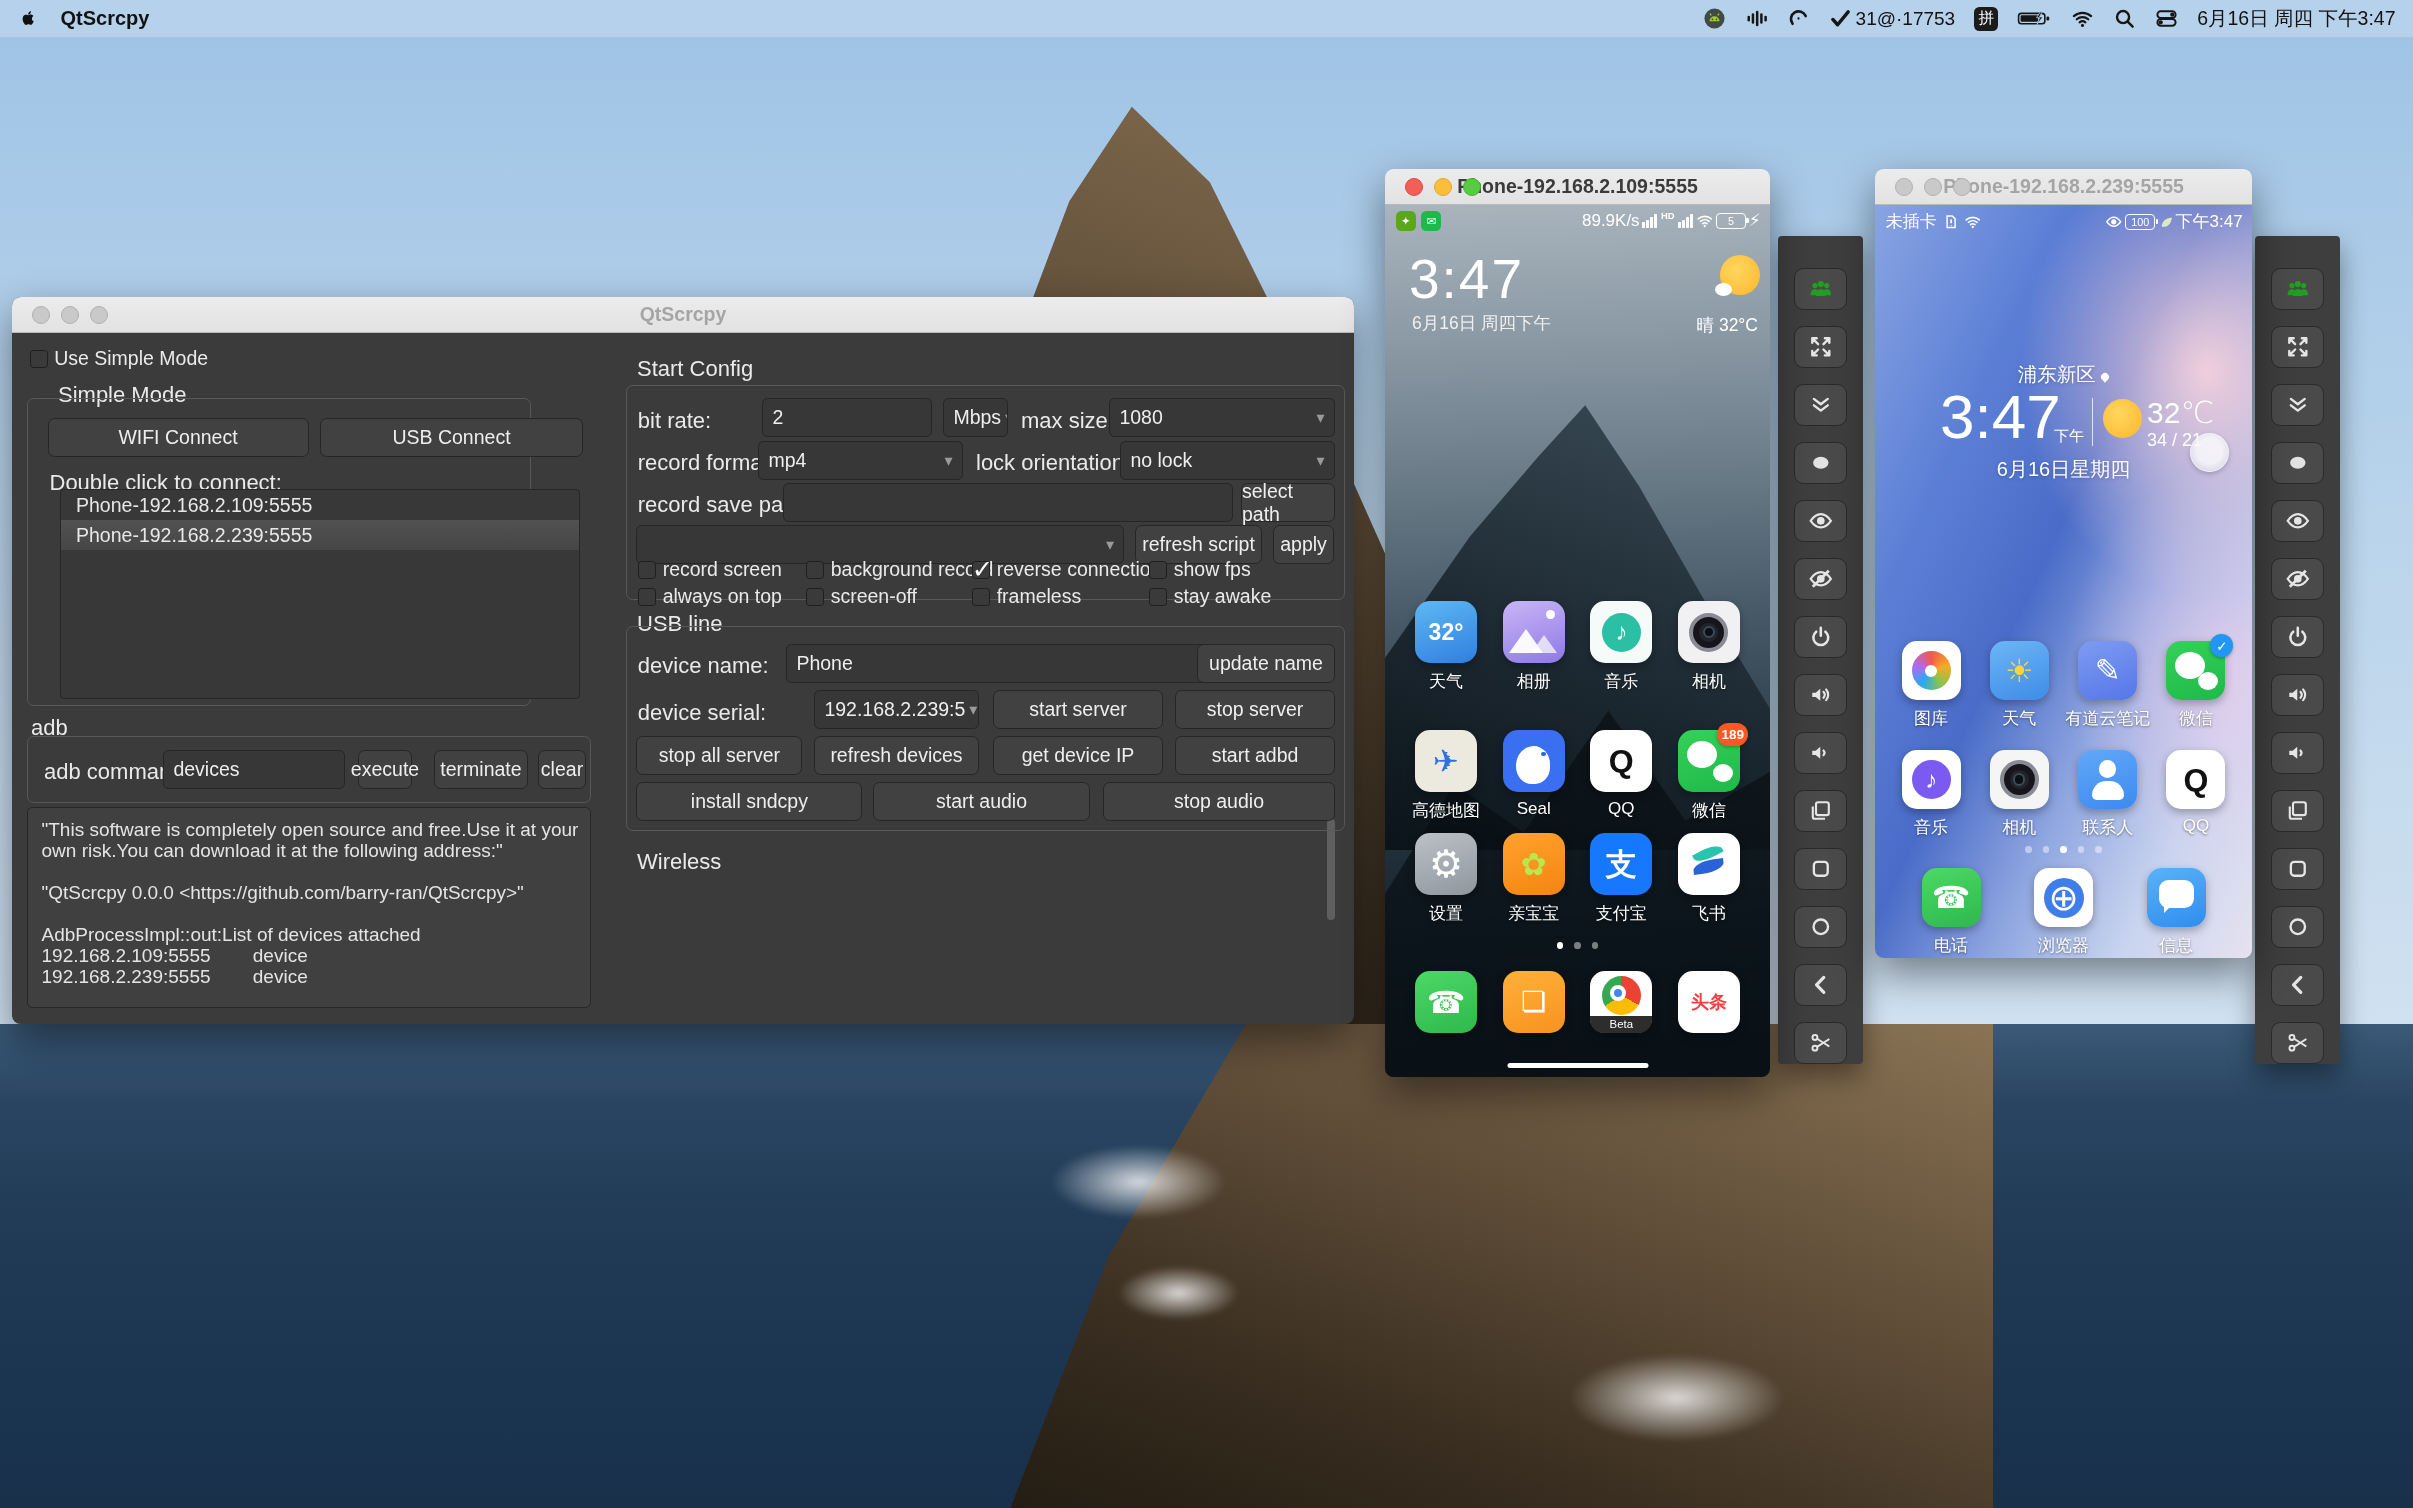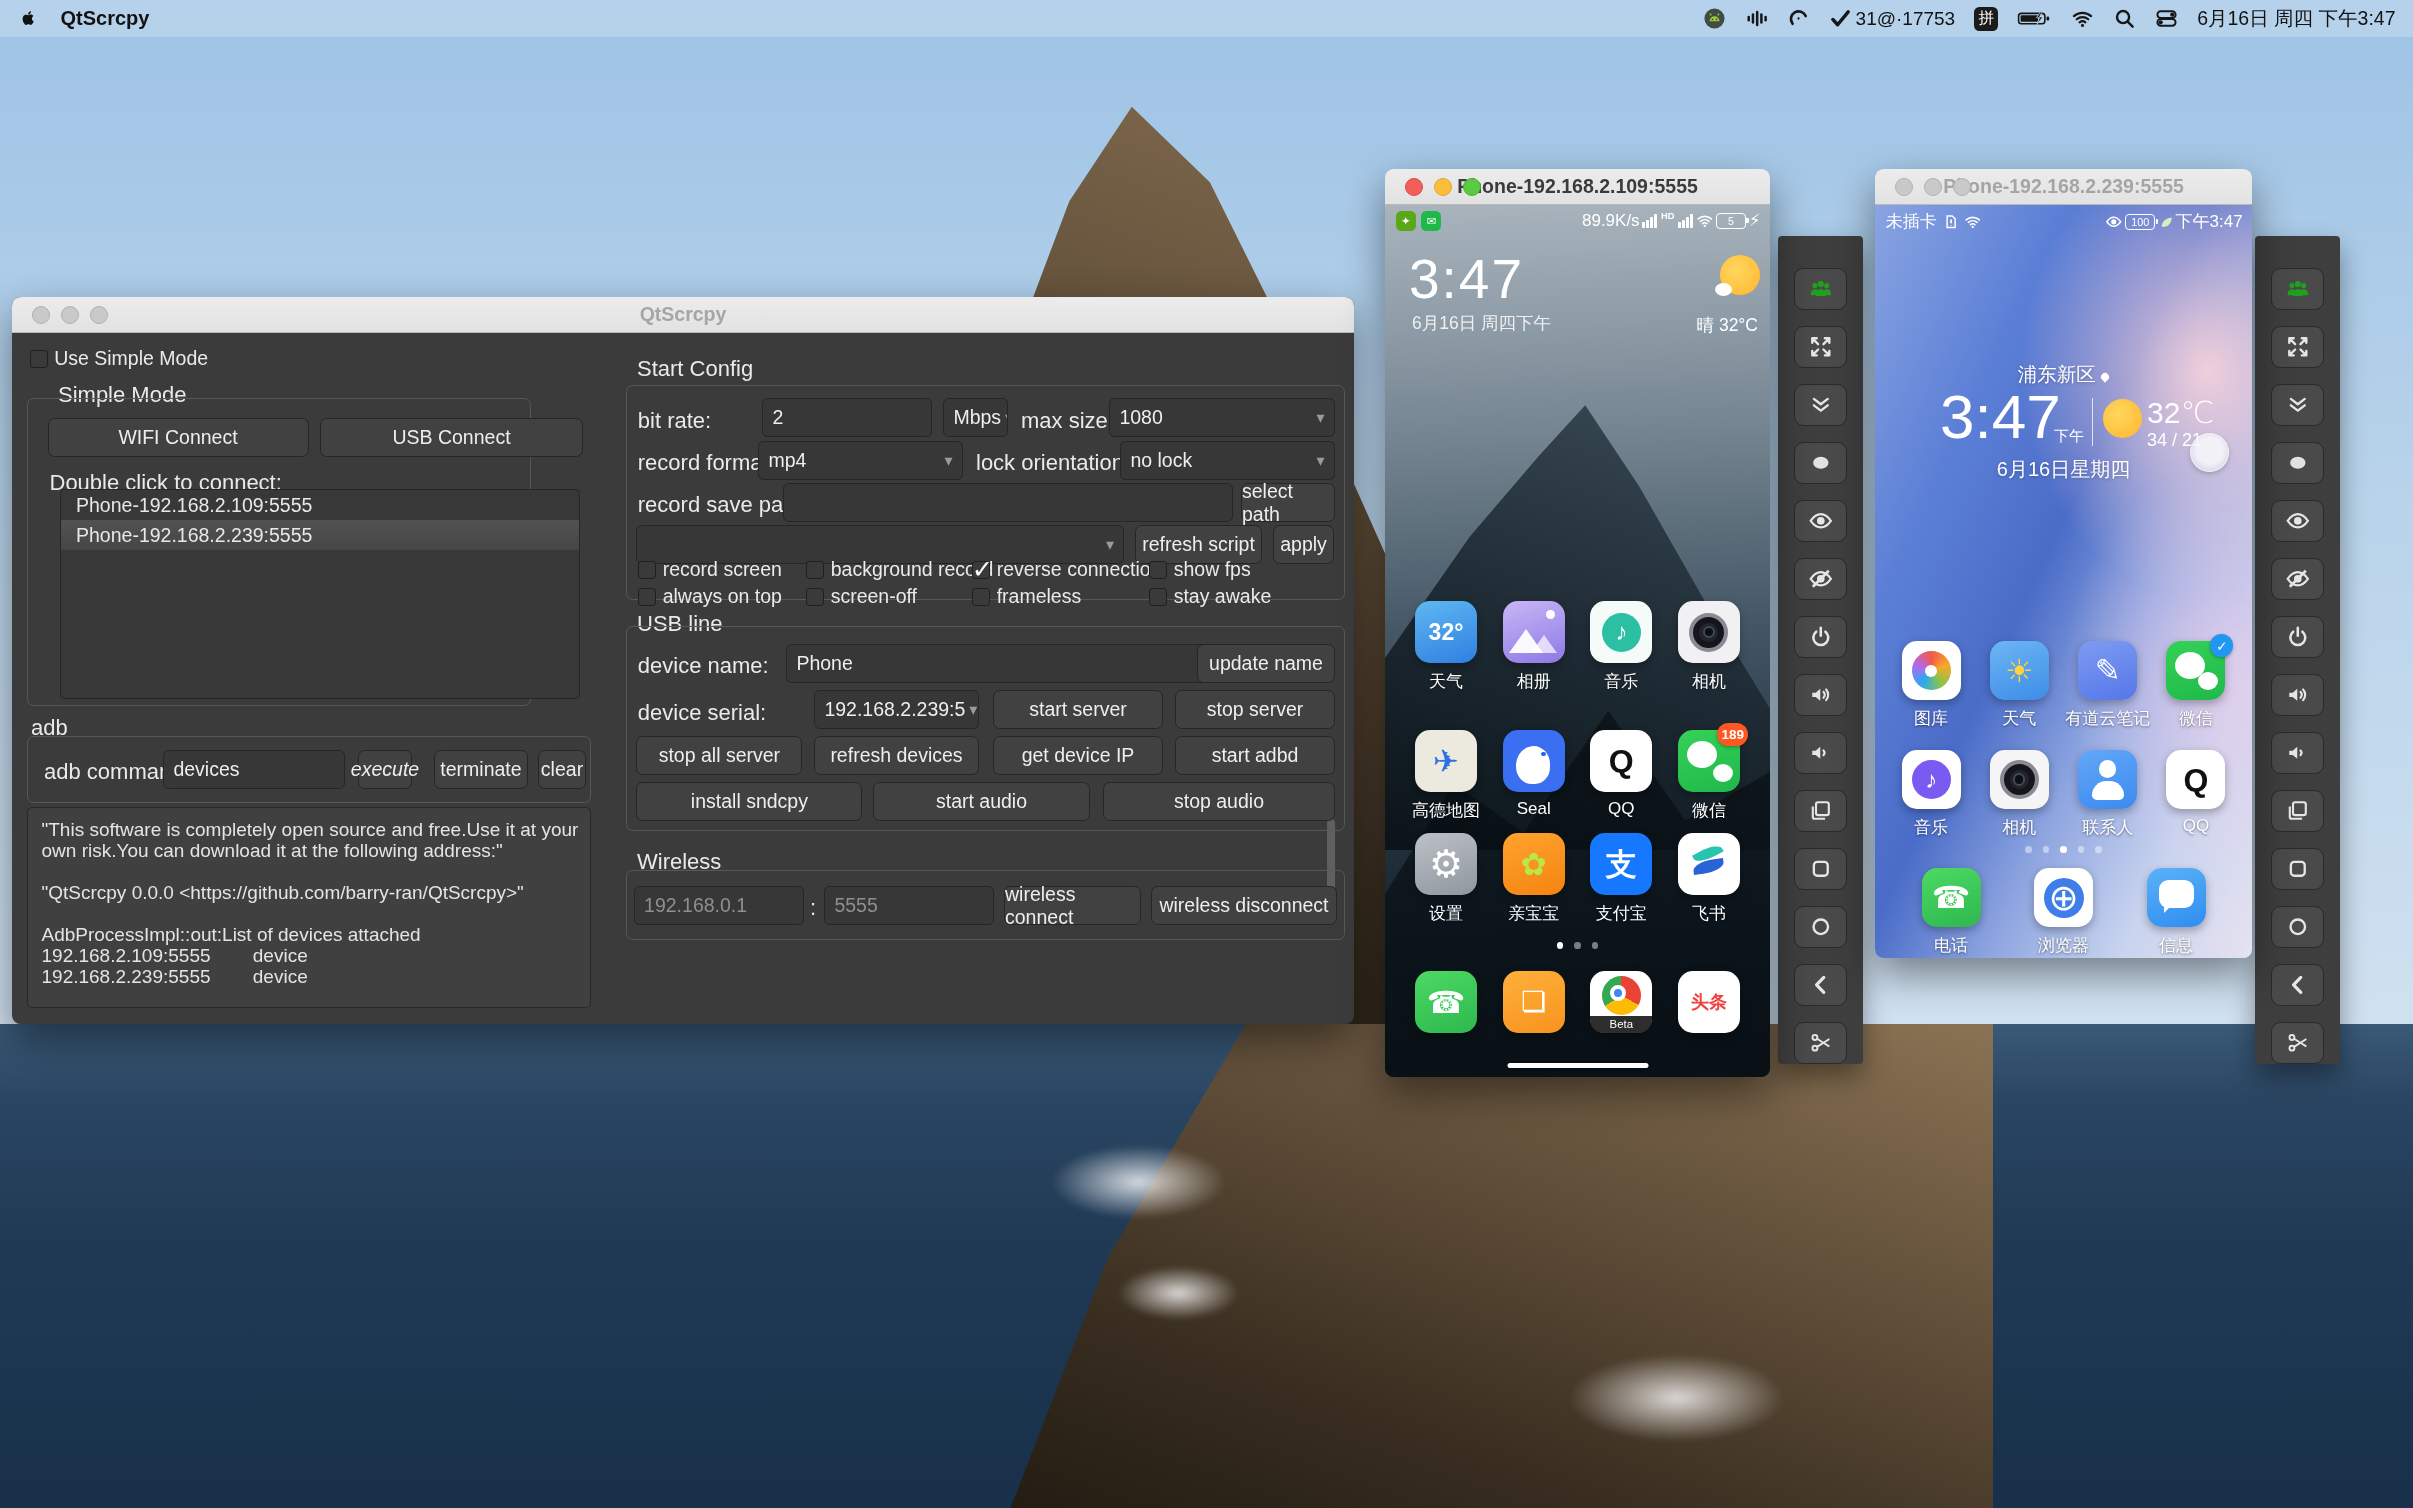--- a/index.html
+++ b/index.html
@@ -255,21 +255,21 @@
         <div class="devrow sel">Phone-192.168.2.239:5555</div>
       </div>
   </div>
 
   <div class="mwa qlbl" style="left:19px;top:418px;">adb</div>
   <div class="gbox" style="left:15px;top:439px;width:564px;height:67px;">
     <div class="qlbl" style="position:absolute;left:16px;top:22px;">adb command:</div>
     <div class="fld" style="left:135px;top:12.8px;width:182px;">
         <span>devices</span>
       </div>
-    <div class="qbtn" style="left:330px;top:12.8px;width:54px;font-style:italic;">execute</div>
+    <div class="qbtn" style="left:330px;top:12.8px;width:54px;">execute</div>
     <div class="qbtn" style="left:406px;top:12.8px;width:94px;">terminate</div>
     <div class="qbtn" style="left:510px;top:12.8px;width:48px;">clear</div>
   </div>
   <div id="log">
       <div class="ln">"This software is completely open source and free.Use it at your</div>
       <div class="ln">own risk.You can download it at the following address:"</div>
       <div class="ln"> </div>
       <div class="ln">"QtScrcpy 0.0.0 &lt;https://github.com/barry-ran/QtScrcpy&gt;"</div>
       <div class="ln"> </div>
       <div class="ln">AdbProcessImpl::out:List of devices attached</div>
@@ -376,31 +376,20 @@
   <div class="qbtn" style="left: 9.4px; top: 109px; width: 166px;">stop all server</div>
       <div class="qbtn" style="left: 187px; top: 109px; width: 165px;">refresh devices</div>
       <div class="qbtn" style="left: 366px; top: 109px; width: 170px;">get device IP</div>
       <div class="qbtn" style="left: 548px; top: 109px; width: 160px;">start adbd</div>
       <div class="qbtn" style="left: 9.4px; top: 155px; width: 226px;">install sndcpy</div>
       <div class="qbtn" style="left: 246px; top: 155px; width: 217px;">start audio</div>
       <div class="qbtn" style="left: 476px; top: 155px; width: 232px; text-align: center;">stop audio</div>
     </div>
 
   <div class="mwa qlbl" style="left:625px;top:552px;">Wireless</div>
-  <div class="gbox" style="left:614px;top:573px;width:719px;height:70px;">
-    <div class="fld" style="left:6.7px;top:15px;width:170px;">
-        <span class="ph">192.168.0.1</span>
-      </div>
-    <div class="qlbl" style="position:absolute;left:183px;top:24px;">:</div>
-    <div class="fld" style="left:197px;top:15px;width:170px;">
-        <span class="ph">5555</span>
-      </div>
-    <div class="qbtn" style="left:377px;top:15px;width:137px;">wireless connect</div>
-    <div class="qbtn" style="left:524px;top:15px;width:186px;">wireless disconnect</div>
-  </div>
 </section>
 
 <section id="phone1" class="macwin">
   <div class="tbar">
     <div class="lights">
       <span class="lt r"></span>
       <span class="lt y"></span>
       <span class="lt g"></span>
     </div>
     <span class="wtitle active">Phone-192.168.2.109:5555</span>

